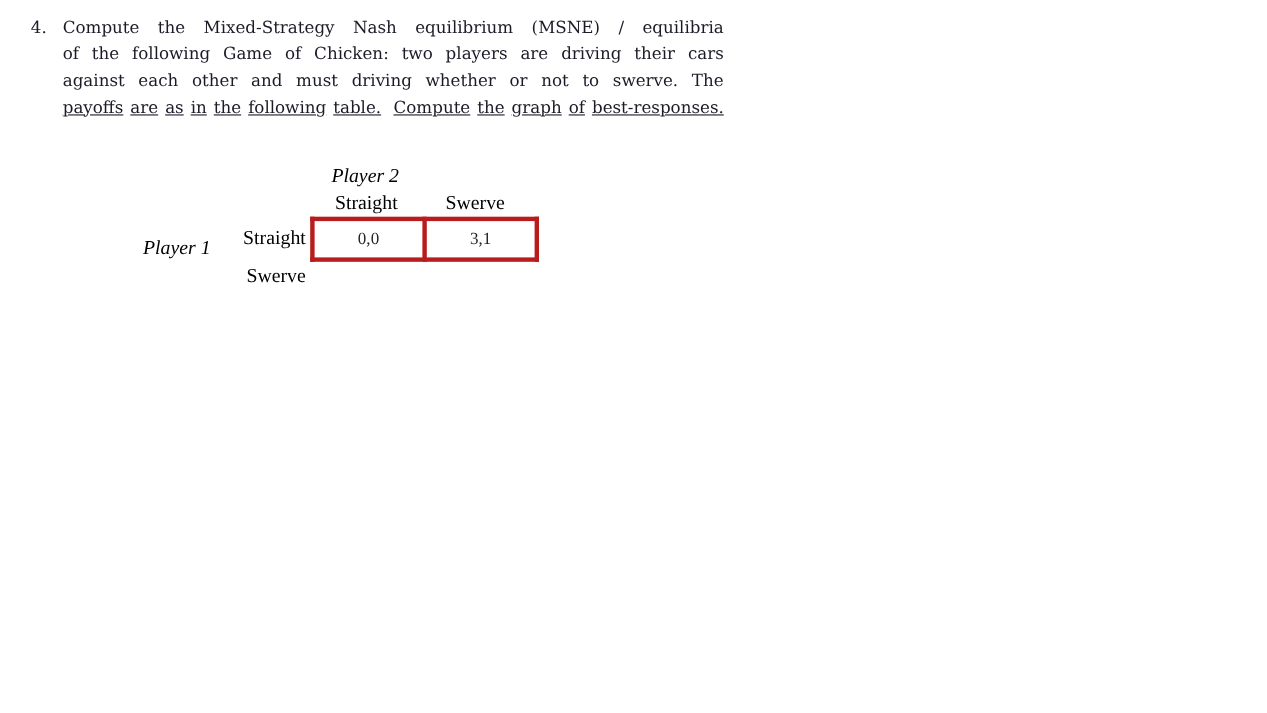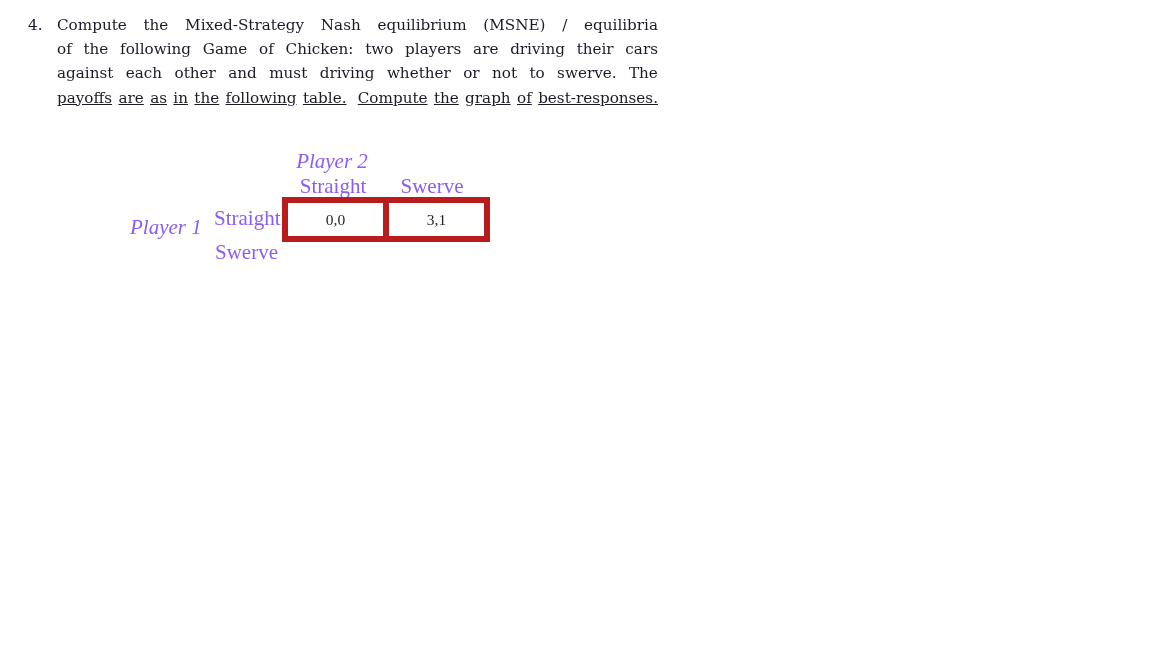--- a/index.html
+++ b/index.html
@@ -73,22 +73,22 @@
     top: 148px;
     font-family: "Liberation Serif", "DejaVu Serif", serif;
   }
   .matrix-grid {
     position: relative;
     width: 360px;
     height: 122px;
   }
   .lbl {
     position: absolute;
-    font-size: 21px;
-    color: #8b5cf6;
+    font-size: 18px;
+    color: #000000;
     white-space: nowrap;
   }
   .lbl.ital {
     font-style: italic;
   }
   #player2-label {
     left: 152px;
     top: 1px;
     width: 100px;
     text-align: center;
@@ -126,21 +126,21 @@
   table.payoff {
     position: absolute;
     left: 152px;
     top: 49px;
     border-collapse: collapse;
     table-layout: fixed;
   }
   table.payoff td {
     width: 99px;
     height: 33px;
-    border: 6px solid #b91c1c;
+    border: 4px solid #b91c1c;
     text-align: center;
     vertical-align: middle;
     font-size: 15.5px;
     color: #1f1f26;
     padding: 0;
   }
 </style>
 </head>
 <body>
 

